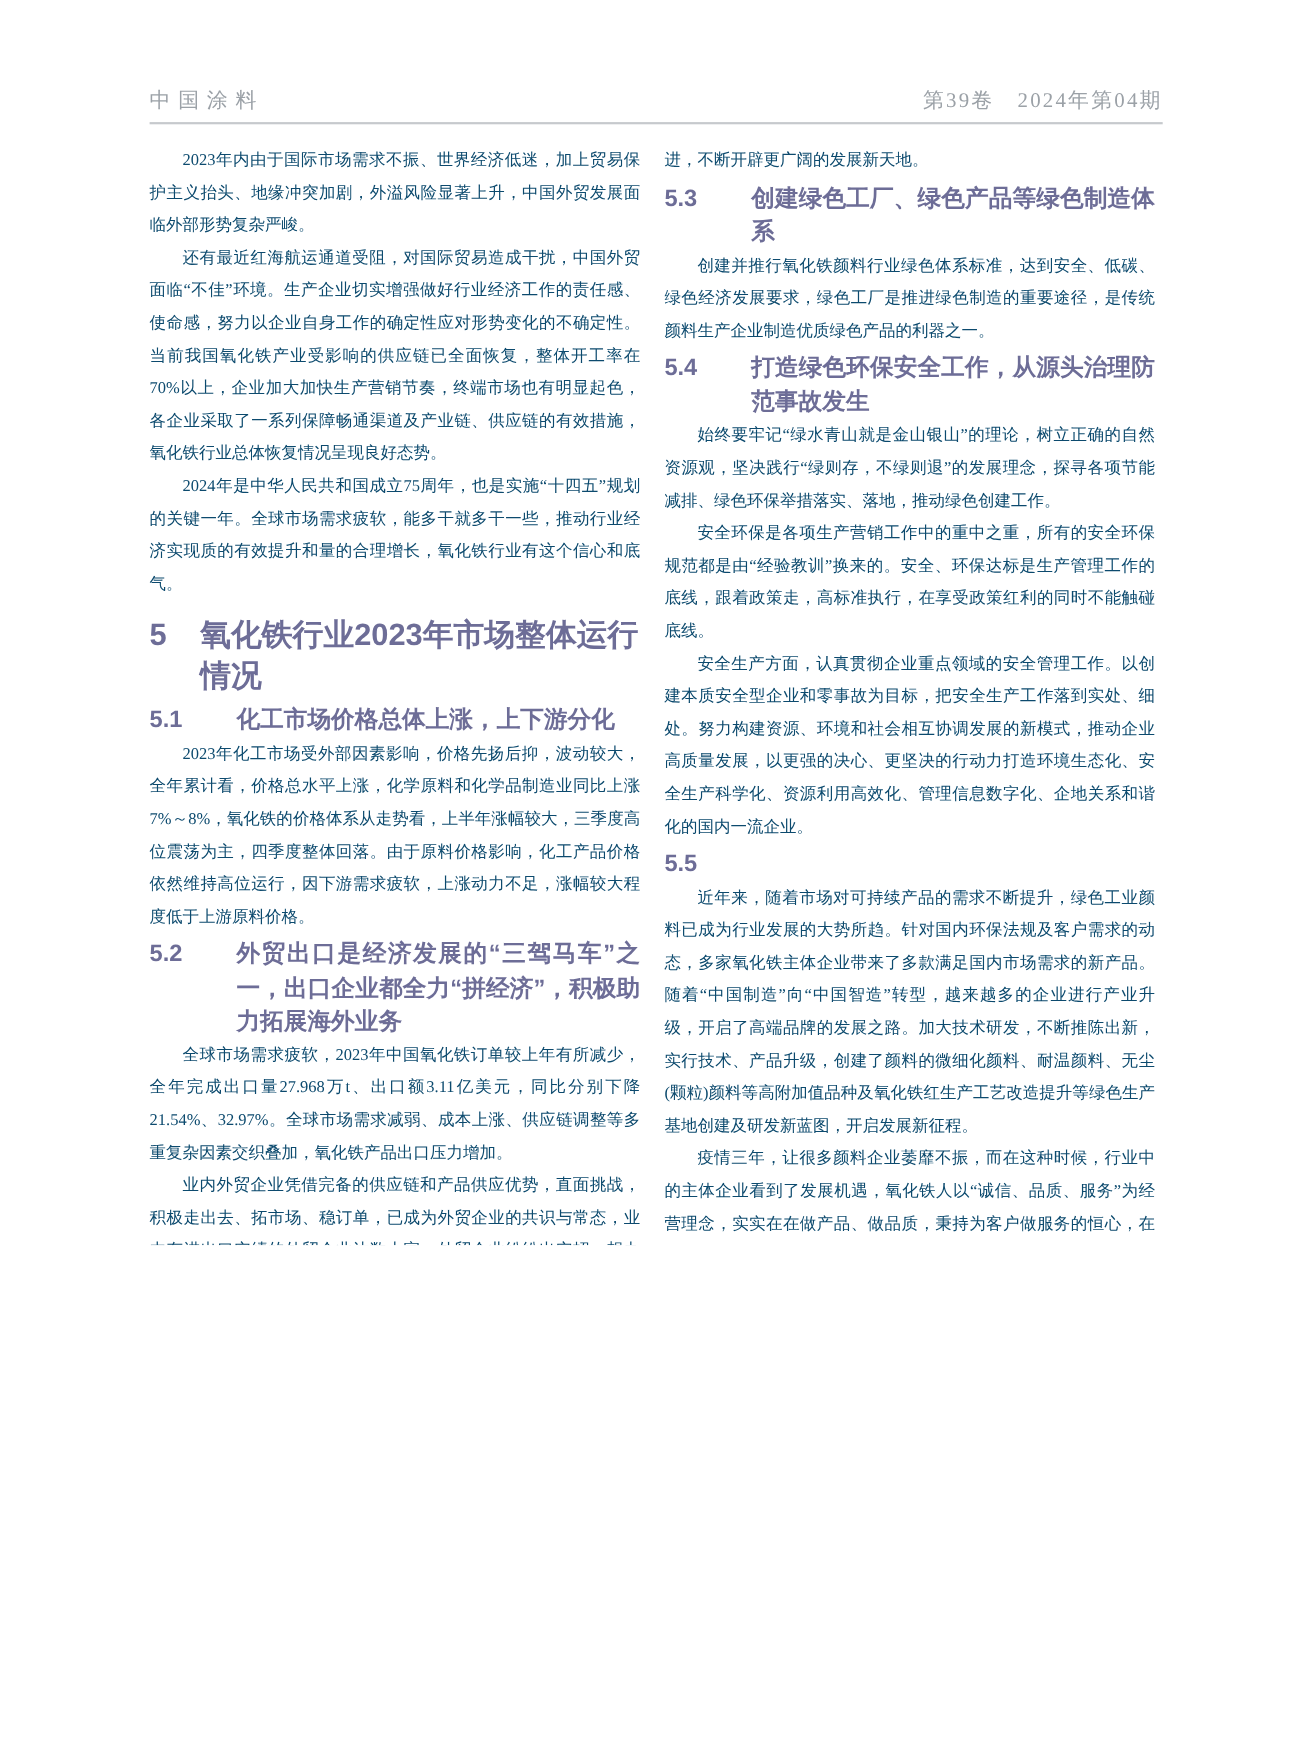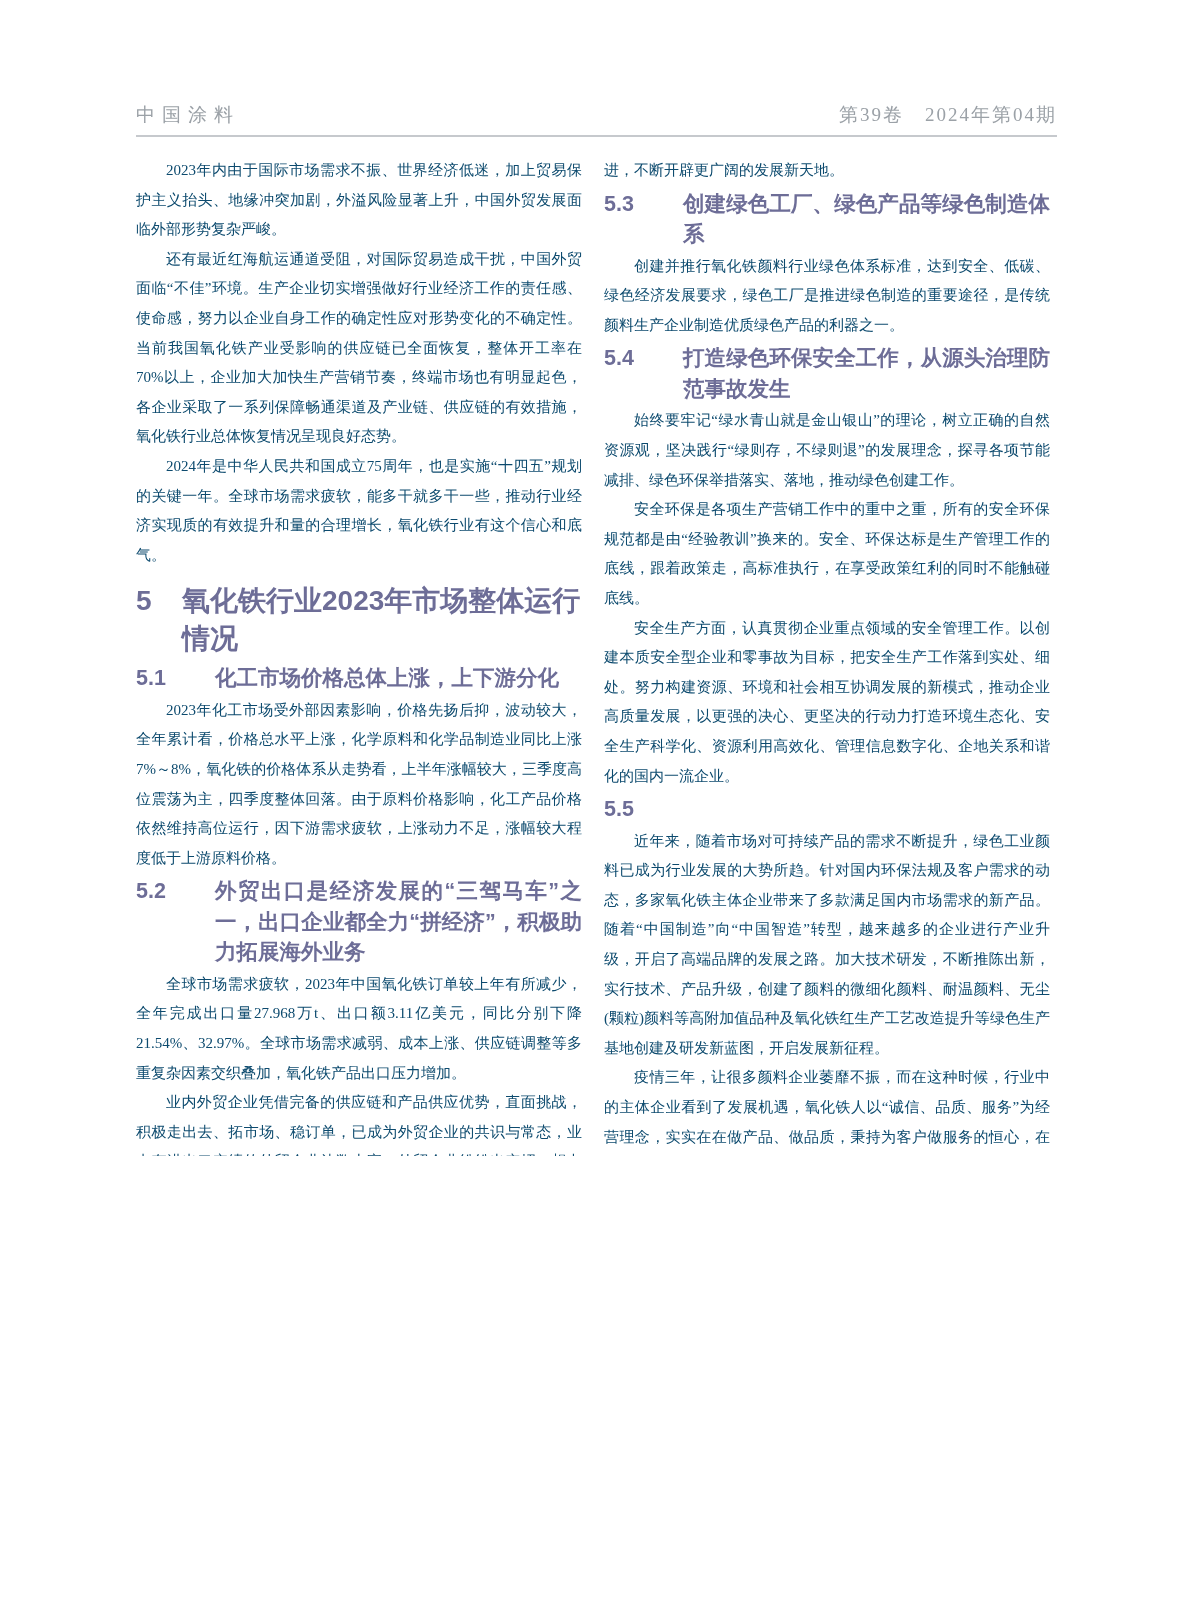--- a/index.html
+++ b/index.html
@@ -2,21 +2,20 @@
 <html lang="zh"><head>
 <meta charset="utf-8">
 <style>
   html,body{margin:0;padding:0;background:#ffffff;}
   .page{
     position:relative;
     width:1187px;height:1132px;
     background:#ffffff;
     overflow:hidden;
     font-family:"Liberation Serif","DejaVu Serif",serif;
-    margin-top:24px;
   }
   
   .running-head{
     position:absolute;top:78px;left:136px;width:921px;
     display:flex;justify-content:space-between;align-items:flex-end;
     padding-bottom:7px;border-bottom:2px solid #c6c9cd;
     color:#9ba1a7;font-size:19px;
   }
   .running-head .journal{letter-spacing:7px;}
   .running-head .issue{letter-spacing:2px;}

